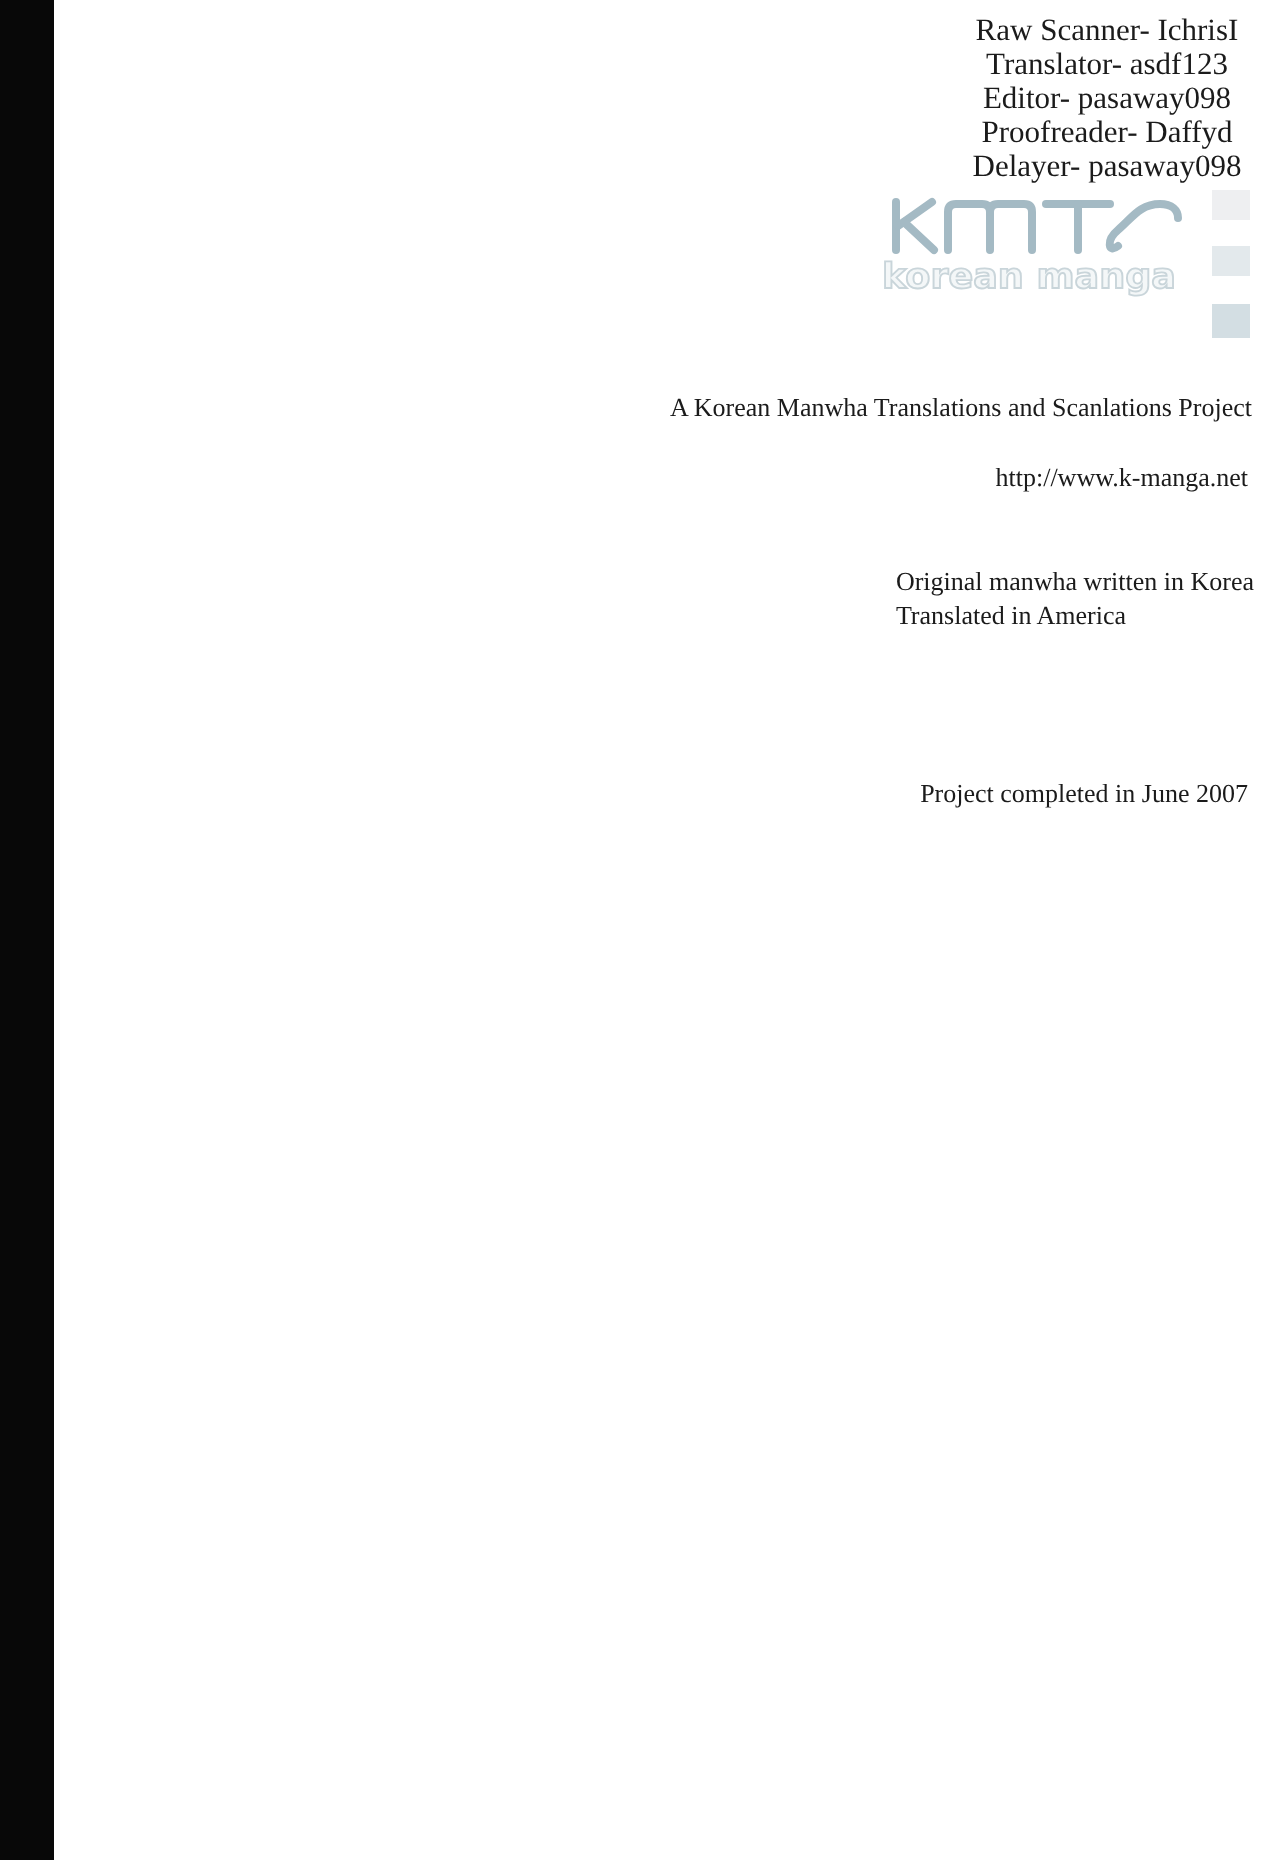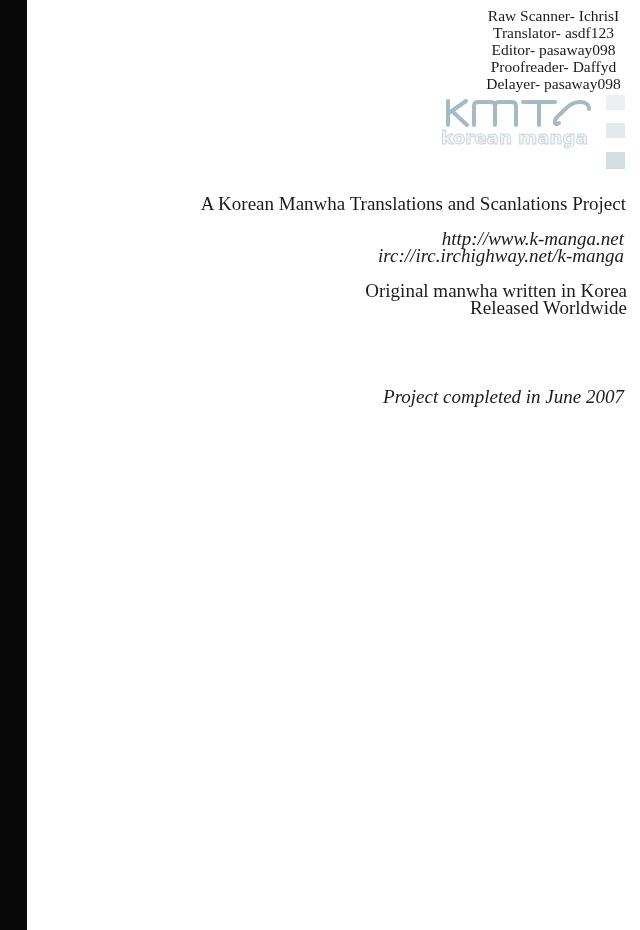--- a/index.html
+++ b/index.html
@@ -42,29 +42,28 @@
     position: absolute;
     left: 606px;
     width: 19px;
   }
   .deco-square.sq1 { top: 95px;  height: 15px; }
   .deco-square.sq2 { top: 123px; height: 15px; }
   .deco-square.sq3 { top: 152px; height: 17px; }
 
   .right-text {
     position: absolute;
-    text-align: right;
-    font-size: 19px;
+    font-size: 13px;
     line-height: 16.8px;
     white-space: nowrap;
   }
   .heading-block   { top: 196px; right: 14px; }
-  .links-block     { top: 231px; right: 16px; font-style: italic; }
+  .links-block     { top: 231px; right: 16px; }
   .provenance-block{ top: 283px; right: 13px; font-family: Liberation Serif, serif; }
-  .completion-block{ top: 389px; right: 16px; font-style: italic; }
+  .completion-block{ top: 389px; right: 16px; }
 </style>
 </head>
 <body>
 
 <div class="scan-edge" style="background-color: rgb(8, 8, 8);"></div>
 
 <div class="credits-block">
   <div>Raw Scanner- IchrisI</div>
   <div>Translator- asdf123</div>
   <div>Editor- pasaway098</div>
@@ -93,21 +92,20 @@
 </div>
 
 <div class="deco-square sq1" style="background-color: rgb(238, 239, 241);"></div>
 <div class="deco-square sq2" style="background-color: rgb(227, 233, 236);"></div>
 <div class="deco-square sq3" style="background-color: rgb(211, 222, 227);"></div>
 
 <div class="right-text heading-block">A Korean Manwha Translations and Scanlations Project</div>
 
 <div class="right-text links-block">
   <div>http://www.k-manga.net</div>
-  <div>irc://irc.irchighway.net/k-manga</div>
 </div>
 
 <div class="right-text provenance-block">
   <div>Original manwha written in Korea</div>
-  <div>Released Worldwide</div>
+  <div>Translated in America</div>
 </div>
 
 <div class="right-text completion-block">Project completed in June 2007</div>
 
 </body></html>

